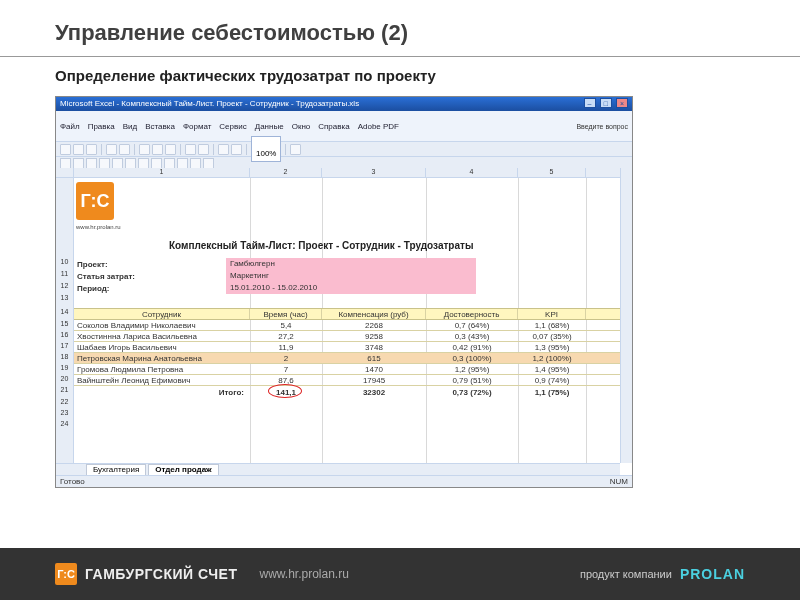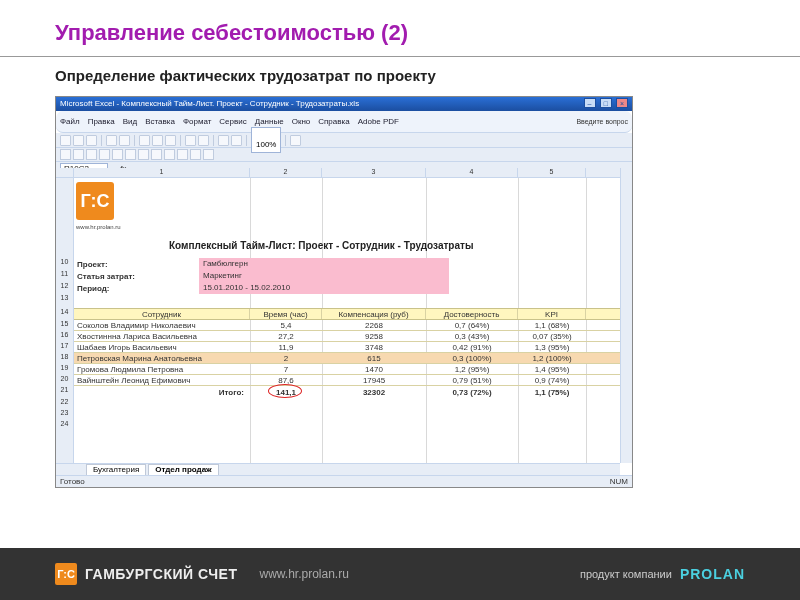--- a/index.html
+++ b/index.html
@@ -1,26 +1,26 @@
 <!DOCTYPE html>
 <html><head>
 <meta charset="utf-8">
 <style>
   * { box-sizing: border-box; margin: 0; padding: 0; }
   body { font-family: Arial, sans-serif; background: #fff; width: 800px; height: 600px; overflow: hidden; }
   .slide { width: 800px; height: 600px; position: relative; }
-  .title { color: #a21caf; font-size: 22px; font-weight: bold; padding: 20px 55px 4px; }
+  .title { color: #404040; font-size: 22px; font-weight: bold; padding: 20px 55px 4px; }
   .divider { border-bottom: 1px solid #999; margin: 6px 0 10px; }
   .subtitle { color: #222; font-size: 15px; font-weight: bold; padding: 0 55px 8px; }
   .shot { margin: 4px 55px 0; width: 578px; height: 392px; border: 1px solid #888; position: relative; background: #fff; }
 
   
   .titlebar { height: 14px; background: linear-gradient(#2a6fd6, #1b4ea0); color: #fff; font-size: 8px; line-height: 14px; padding: 0 4px; display: flex; justify-content: space-between; align-items: center; }
   .titlebar .winbtns span { display: inline-block; width: 12px; height: 10px; background: #c8dcf6; margin-left: 2px; border: 1px solid #1b4ea0; font-size: 7px; text-align: center; line-height: 9px; color: #1b4ea0; }
-  .menubar { height: 22px; background: #eef3fb; border-bottom: 1px solid #c7d6ec; font-size: 8px; color: #223; display: flex; align-items: center; padding: 0 4px; gap: 8px; border-radius: 7px; }
+  .menubar { height: 31px; background: #eef3fb; border-bottom: 1px solid #c7d6ec; font-size: 8px; color: #223; display: flex; align-items: center; padding: 0 4px; gap: 8px; }
   .menubar .help { margin-left: auto; font-size: 7px; color: #333; }
   .toolbar { height: 15px; background: #e7edf6; border-bottom: 1px solid #c7d6ec; display: flex; align-items: center; padding: 0 4px; gap: 2px; }
   .toolbar .tb { width: 11px; height: 11px; background: #f6f8fc; border: 1px solid #c0ccdf; border-radius: 1px; }
   .toolbar .zoom { font-size: 8px; background: #fff; border: 1px solid #9fb4d8; padding: 12px 4px; height: 22px; line-height: 10px; text-align: right; }
   .toolbar .sep { width: 1px; height: 11px; background: #c0ccdf; margin: 0 2px; }
   .toolbar2 { height: 14px; background: #e7edf6; border-bottom: 1px solid #c7d6ec; display: flex; align-items: center; padding: 0 4px; gap: 2px; }
   .toolbar2 .tb { width: 11px; height: 11px; background: #f6f8fc; border: 1px solid #c0ccdf; }
   .namebox { height: 14px; background: #e7edf6; border-bottom: 1px solid #c7d6ec; display: flex; align-items: center; padding: 0 4px; gap: 9px; font-size: 8px; }
   .namebox .nb { width: 48px; height: 11px; background: #fff; border: 1px solid #9fb4d8; font-size: 8px; padding: 0 3px; line-height: 10px; color: #222; }
   .namebox .fx { width: 12px; font-style: italic; text-align: center; color: #333; }
@@ -36,21 +36,21 @@
 
   .logo-area { position: absolute; top: 4px; left: 2px; display: flex; align-items: center; gap: 6px; }
   .logo-sq { width: 38px; height: 38px; background: #ef8a1d; border-radius: 3px; color: #fff; font-size: 18px; font-weight: bold; display: flex; align-items: center; justify-content: center; }
   .logo-txt .l1 { font-size: 13px; font-weight: bold; color: #333; letter-spacing: 0.5px; }
   .logo-txt .l2 { font-size: 6px; color: #555; line-height: 1.1; }
   .logo-url { position: absolute; top: 46px; left: 2px; font-size: 6px; color: #444; }
 
   .doc-title { position: absolute; top: 62px; left: 95px; font-size: 10px; font-weight: bold; color: #222; }
 
   .hdr-row { position: absolute; left: 0; right: 0; height: 12px; font-size: 8px; display: flex; align-items: center; }
-  .hdr-row .lbl { width: 125px; padding-left: 3px; font-weight: bold; color: #333; }
+  .hdr-row .lbl { width: 152px; padding-left: 3px; font-weight: bold; color: #333; }
   .hdr-row .val { background: #fabccf; height: 12px; padding: 0 4px; line-height: 12px; color: #333; flex: 0 0 auto; }
 
   .data-hdr { position: absolute; left: 0; right: 0; height: 12px; background: #fff6bf; border-top: 1px solid #c9c28a; border-bottom: 1px solid #c9c28a; display: flex; font-size: 8px; font-weight: normal; color: #333; }
   .data-hdr div { display: flex; align-items: center; justify-content: center; border-right: 1px solid #d9d2a3; }
   .data-row { position: absolute; left: 0; right: 0; height: 11px; border-bottom: 1px solid #d9d2a3; display: flex; font-size: 8px; color: #333; }
   .data-row.sel { background: #f7d9b0; }
   .data-row .nm { padding-left: 3px; display: flex; align-items: center; }
   .data-row .num { display: flex; align-items: center; justify-content: center; }
   .total-row { position: absolute; left: 0; right: 0; height: 12px; display: flex; font-size: 8px; color: #333; font-weight: bold; }
   .total-row div { display: flex; align-items: center; justify-content: center; }

